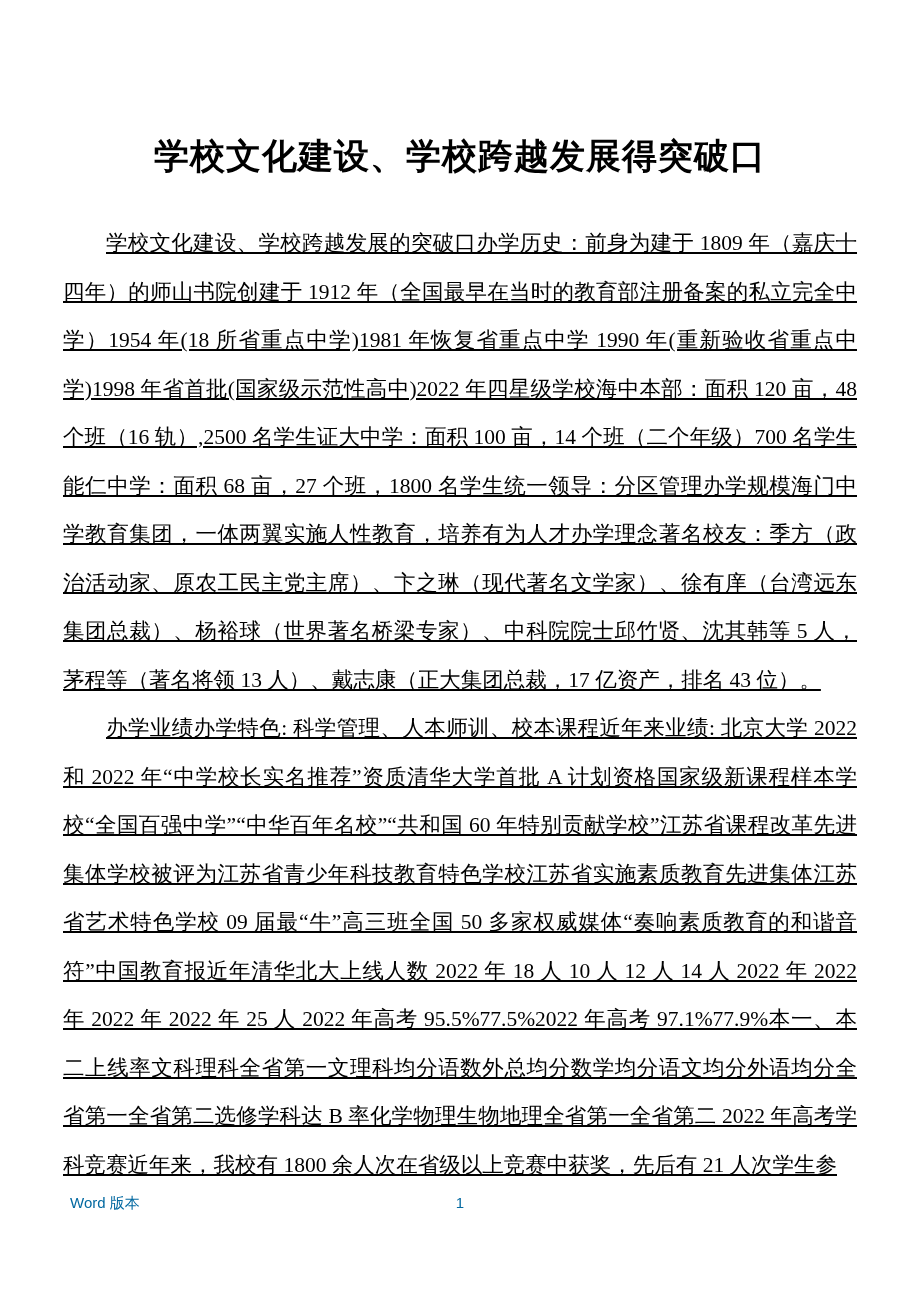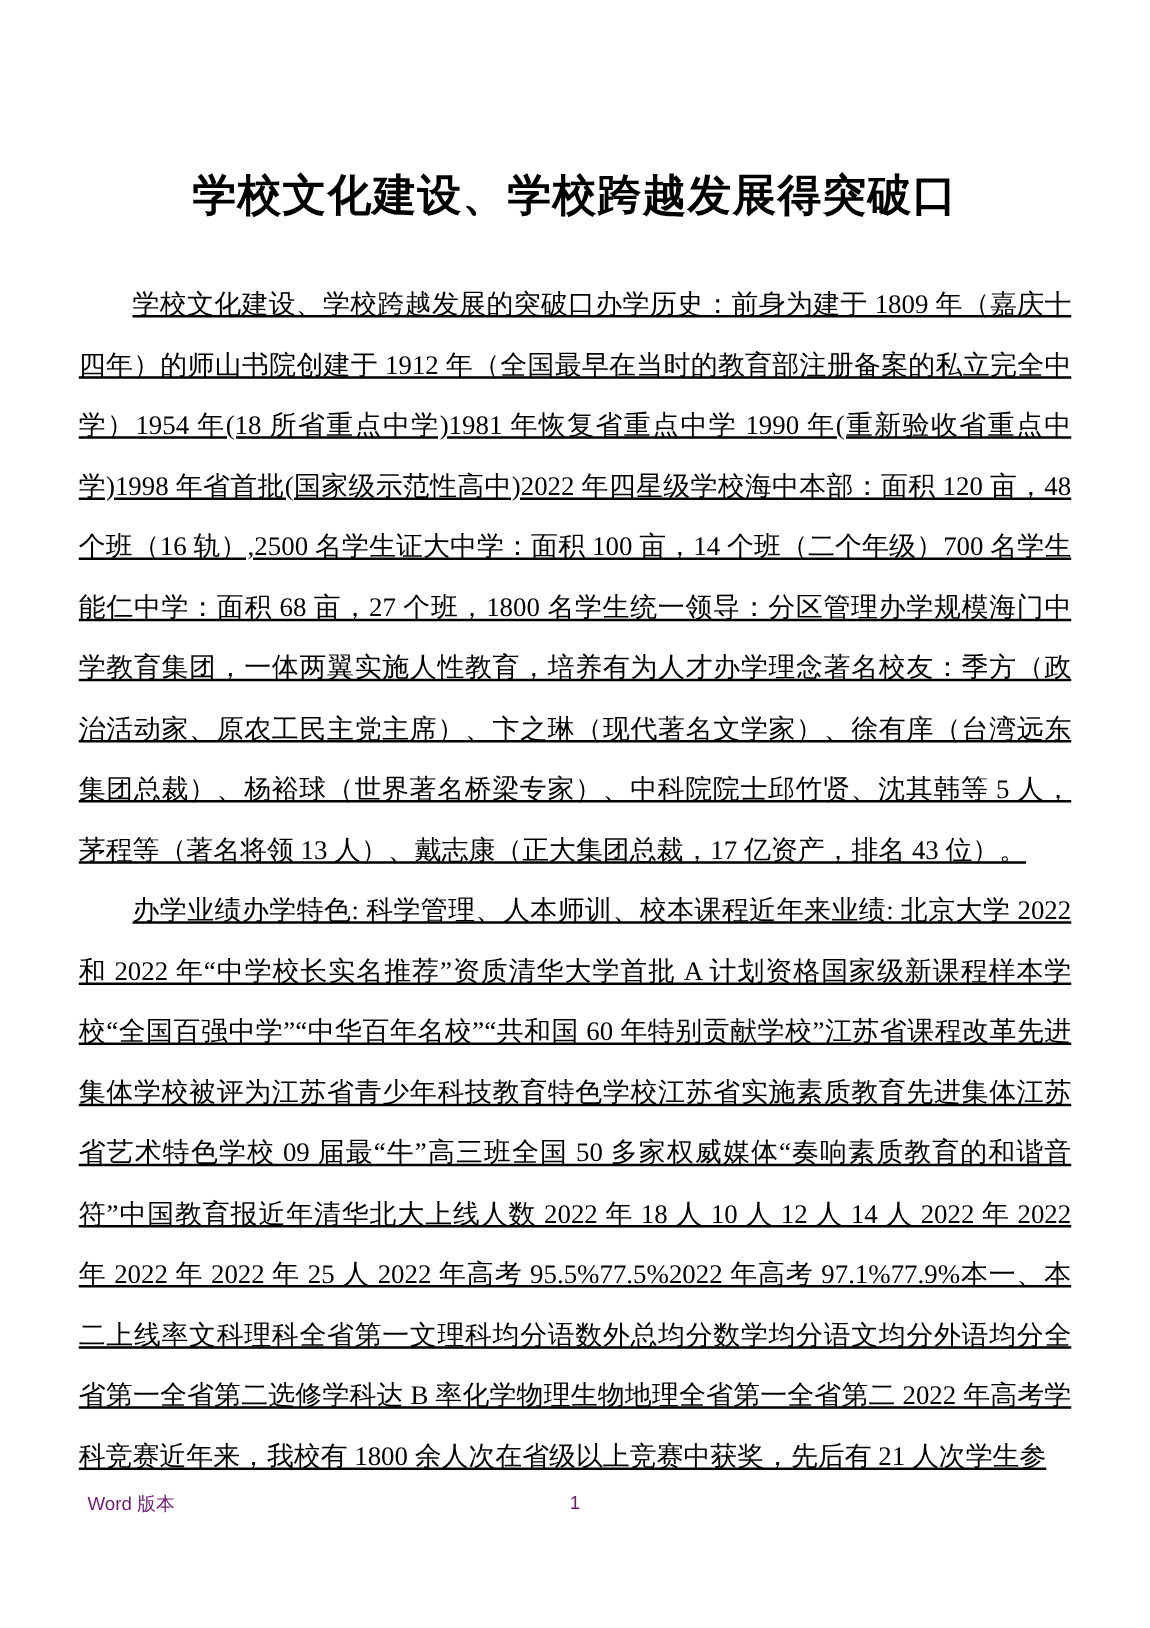--- a/index.html
+++ b/index.html
@@ -38,21 +38,21 @@
     text-indent: 2em;
     word-break: normal;
   }
   .footer {
     position: absolute;
     left: 64px;
     right: 64px;
     top: 1194px;
     height: 26px;
     font-size: 15px;
-    color: #701a75;
+    color: #0369a1;
   }
   .footer-left {
     position: absolute;
     left: 6px;
     top: 0;
     font-family: "Liberation Sans", "DejaVu Sans", sans-serif;
   }
   .footer-page {
     position: absolute;
     left: 50%;

